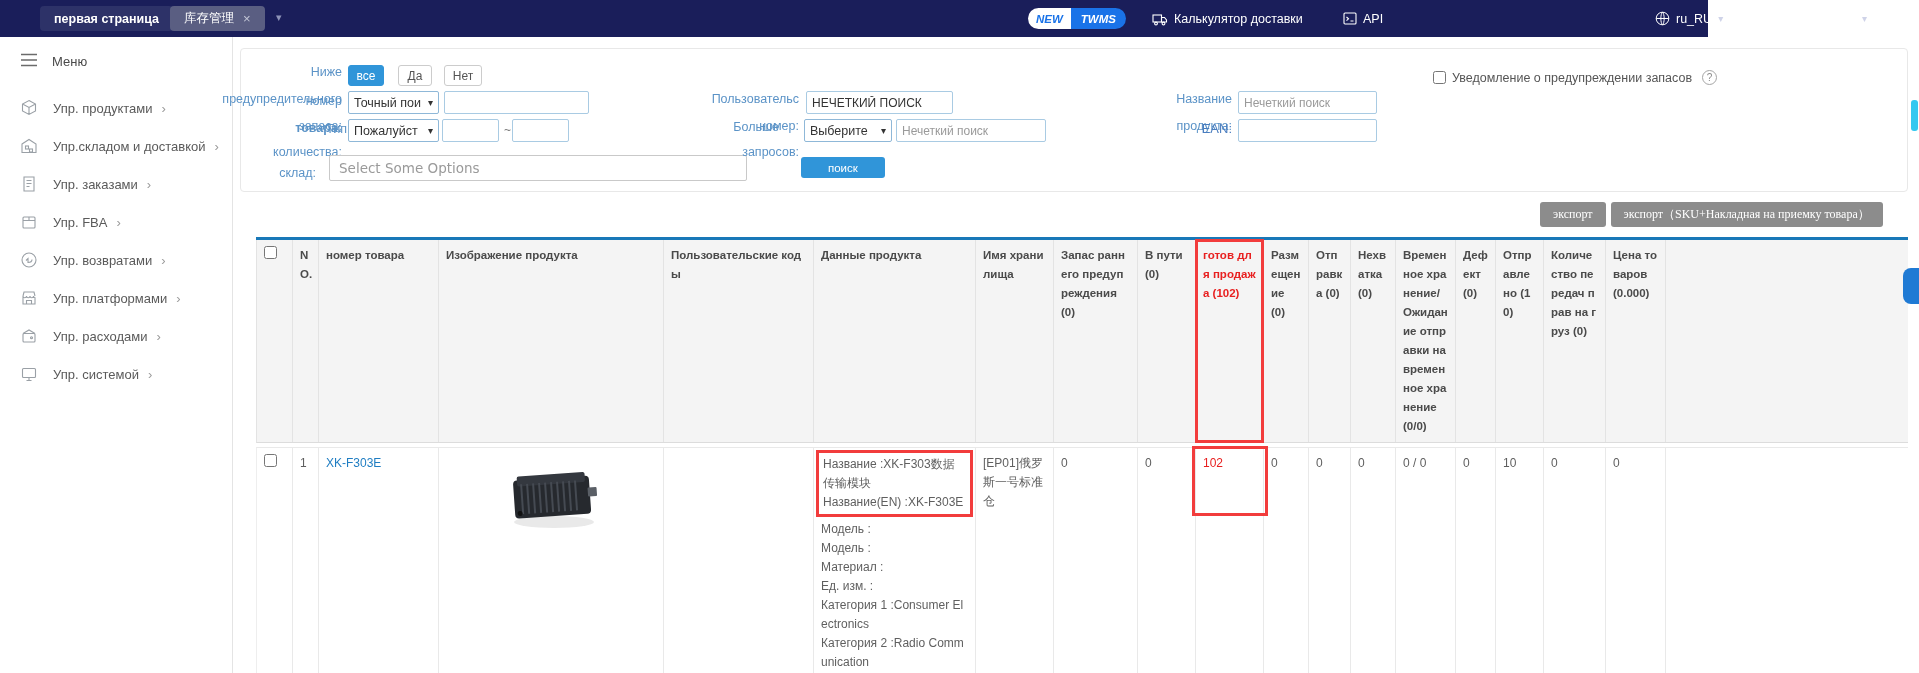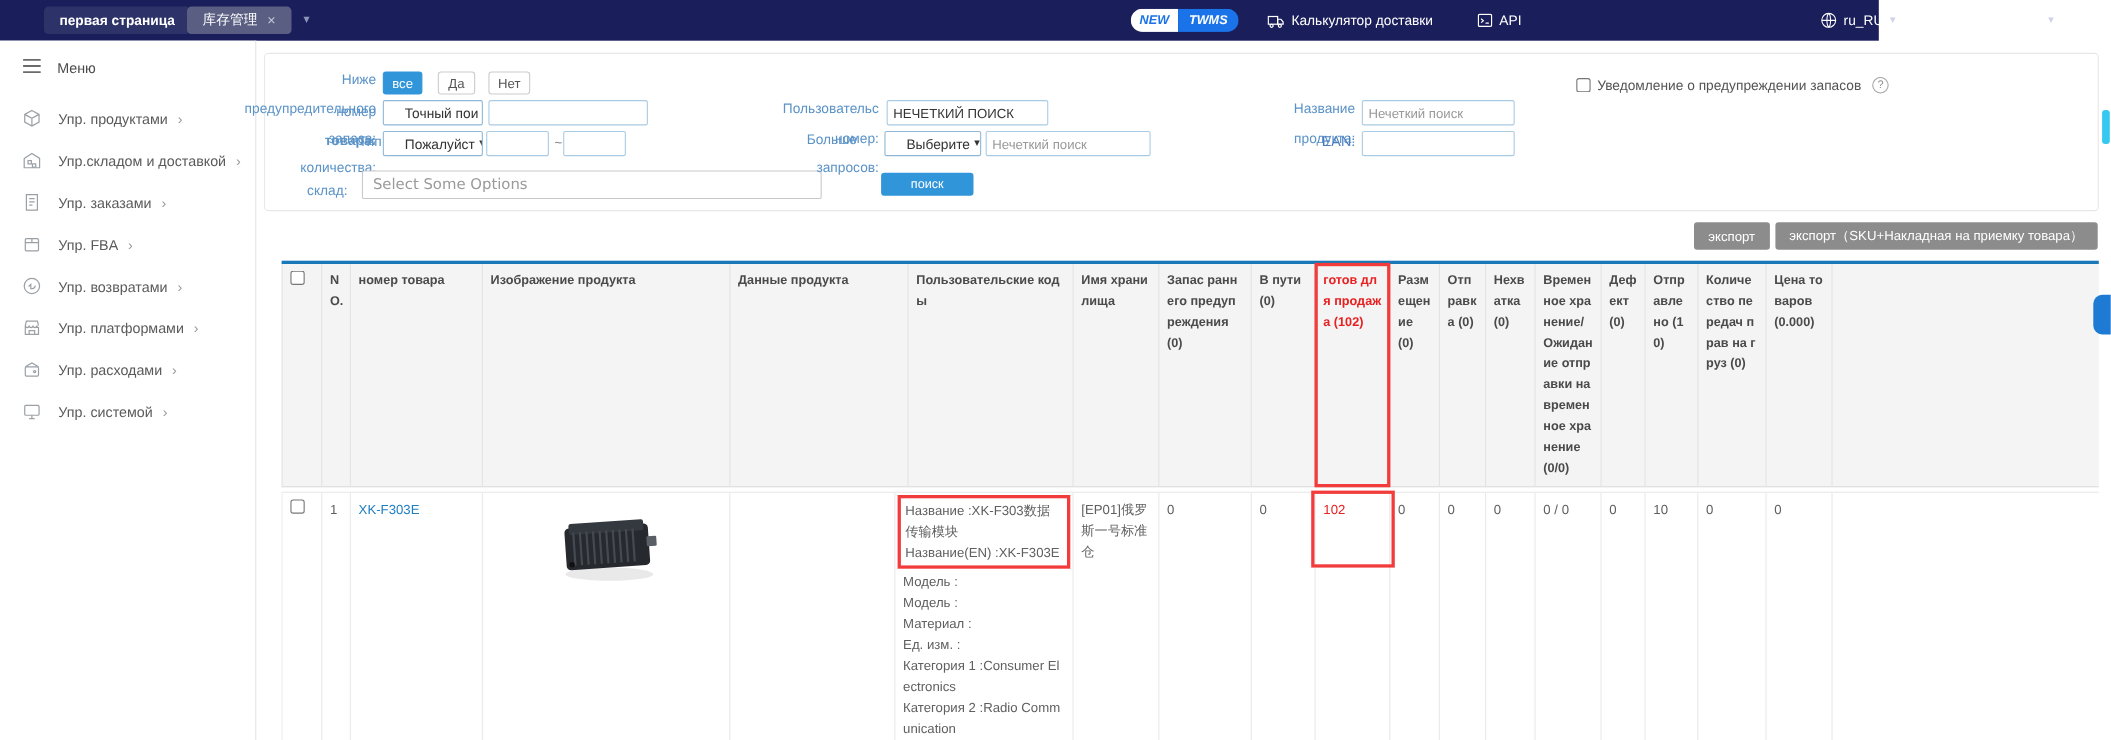--- a/index.html
+++ b/index.html
@@ -34,37 +34,37 @@
   .sb-item .ic{width:18px;height:18px;margin-right:15px;display:inline-flex;}
   .sb-item .chev{margin-left:9px;color:#9b9b9b;font-size:13px;}
 
   
   .panel{position:absolute;left:240px;top:48px;width:1668px;height:144px;border:1px solid #e8e8e8;border-radius:4px;background:#fff;}
   .flabel{position:absolute;color:var(--lblblue);font-size:12.5px;white-space:nowrap;}
   .seg{position:absolute;height:21px;border-radius:3px;font-size:12px;display:flex;align-items:center;justify-content:center;cursor:pointer;}
   .seg.on{background:var(--accent);color:#fff;border:1px solid var(--accent);}
   .seg.off{background:#fff;color:#555;border:1px solid #ccc;}
   .fselect{position:absolute;height:23px;border:1px solid #8fb8d8;border-radius:2px;background:#fff;color:#333;
-           font-size:12.5px;display:flex;align-items:center;justify-content:space-between;padding:0 19px;cursor:pointer;white-space:nowrap;overflow:hidden;}
+           font-size:12.5px;display:flex;align-items:center;justify-content:space-between;padding:0 5px;cursor:pointer;white-space:nowrap;overflow:hidden;}
   .fselect .vcaret{font-size:10px;color:#333;margin-left:4px;}
   .finput{position:absolute;height:23px;border:1px solid var(--inbrd);border-radius:2px;font-size:12px;color:#444;padding:0 5px;outline:none;font-family:inherit;}
   .finput::placeholder{color:#9a9a9a;}
   .multisel{position:absolute;height:26px;border:1px solid #c9c9c9;border-radius:2px;background:#fff;color:#9a9a9a;
             font-size:13.5px;display:flex;align-items:center;padding:0 9px;cursor:pointer;font-family:"DejaVu Sans",sans-serif;}
   .searchbtn{position:absolute;background:var(--accent);color:#fff;border:none;border-radius:3px;font-size:11.5px;
              height:21px;padding:0 27px;cursor:pointer;font-family:inherit;}
   .notice{position:absolute;left:1192px;top:21px;display:flex;align-items:center;gap:6px;font-size:12.5px;color:#555;}
   .notice input{width:13px;height:13px;cursor:pointer;}
   .qmark{width:15px;height:15px;border:1px solid #a5a5a5;border-radius:50%;color:#8a8a8a;font-size:10px;
          display:inline-flex;align-items:center;justify-content:center;margin-left:4px;cursor:pointer;}
   .tilde{position:absolute;color:#777;font-size:12px;}
 
   
   .exports{position:absolute;left:1540px;top:202px;display:flex;gap:5px;}
-  .gbtn{background:#8c8c8c;color:#fff;border:none;border-radius:3px;font-size:12px;height:25px;padding:0 13px;cursor:pointer;white-space:nowrap;font-family:Liberation Sans, sans-serif;}
+  .gbtn{background:#8c8c8c;color:#fff;border:none;border-radius:3px;font-size:12px;height:25px;padding:0 13px;cursor:pointer;white-space:nowrap;font-family:Liberation Serif, serif;}
 
   
   .tablewrap{position:absolute;left:256px;top:237px;width:1652px;border-top:3px solid #1878b8;}
   .thead{display:flex;background:#f4f4f4;border-left:1px solid #e3e3e3;border-bottom:1px solid #dcdcdc;min-height:158px;}
   .th{border-right:1px solid #e3e3e3;padding:6px 7px;font-size:11.5px;font-weight:bold;color:#4a4a4a;
       line-height:19px;word-break:break-all;position:relative;}
   .th.redcol{color:var(--red);}
   .red-frame{position:absolute;inset:-1px;border:3px solid var(--annot);pointer-events:none;}
   .trow{display:flex;background:#fff;margin-top:4px;border-top:1px solid #e9e9e9;border-left:1px solid #eee;min-height:300px;}
   .td{border-right:1px solid #e9e9e9;padding:6px 7px;font-size:12px;color:#5f5f5f;line-height:19px;word-break:break-all;position:relative;}
@@ -305,22 +305,22 @@
     <button class="gbtn">экспорт</button>
     <button class="gbtn">экспорт（SKU+Накладная на приемку товара）</button>
   </div>
 
   <div class="tablewrap">
     <div class="thead" id="thead">
         <div class="th" style="width: 36px; flex: 0 0 36px;"><input type="checkbox" class="cbx" style=""></div>
         <div class="th" style="width: 26px; flex: 0 0 26px;">NO.</div>
         <div class="th" style="width: 120px; flex: 0 0 120px;">номер товара</div>
         <div class="th" style="width: 225px; flex: 0 0 225px;">Изображение продукта</div>
+        <div class="th" style="width: 150px; flex: 0 0 150px;">Пользовательские коды</div>
         <div class="th" style="width: 162px; flex: 0 0 162px;">Данные продукта</div>
-        <div class="th" style="width: 150px; flex: 0 0 150px;">Пользовательские коды</div>
         <div class="th" style="width: 78px; flex: 0 0 78px;">Имя хранилища</div>
         <div class="th" style="width: 84px; flex: 0 0 84px;">Запас раннего предупреждения (0)</div>
         <div class="th" style="width: 58px; flex: 0 0 58px;">В пути (0)</div>
         <div class="th redcol" style="width: 68px; flex: 0 0 68px;">готов для продажа (102)<div class="red-frame"></div></div>
         <div class="th" style="width: 45px; flex: 0 0 45px;">Размещение (0)</div>
         <div class="th" style="width: 42px; flex: 0 0 42px;">Отправка (0)</div>
         <div class="th" style="width: 45px; flex: 0 0 45px;">Нехватка (0)</div>
         <div class="th" style="width: 60px; flex: 0 0 60px;">Временное хранение/Ожидание отправки на временное хранение (0/0)</div>
         <div class="th" style="width: 40px; flex: 0 0 40px;">Дефект (0)</div>
         <div class="th" style="width: 48px; flex: 0 0 48px;">Отправлено (10)</div>

